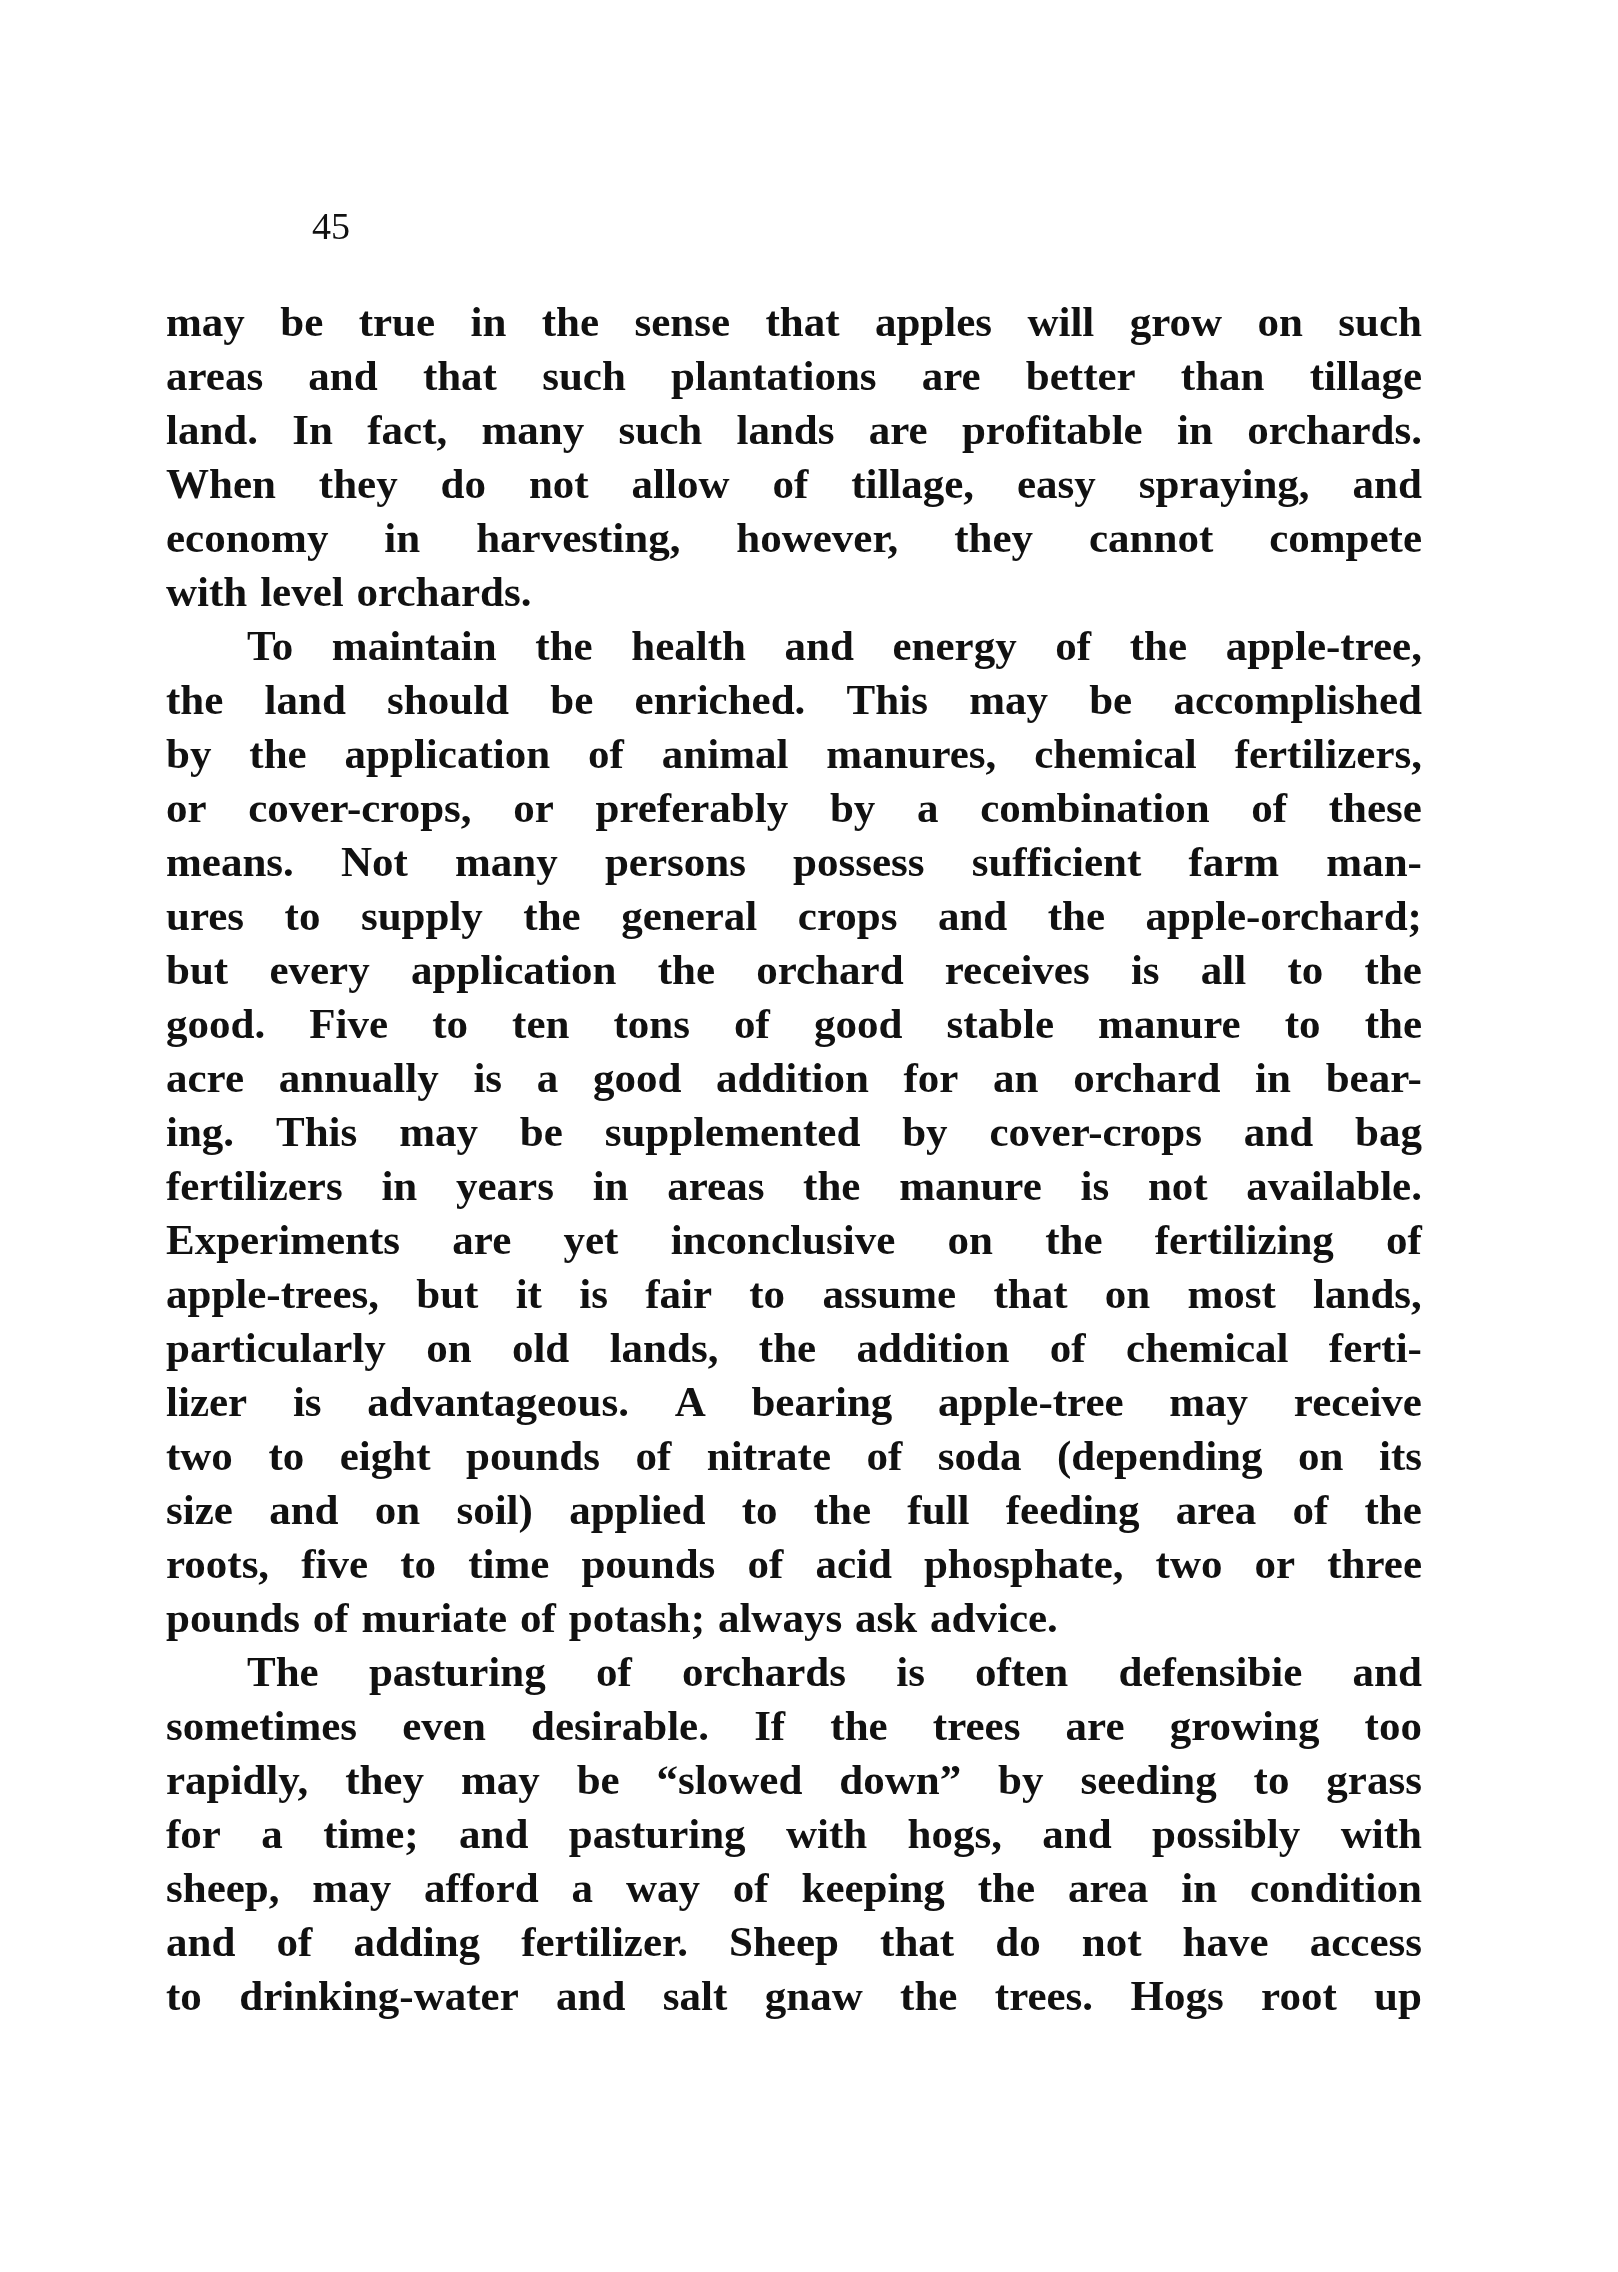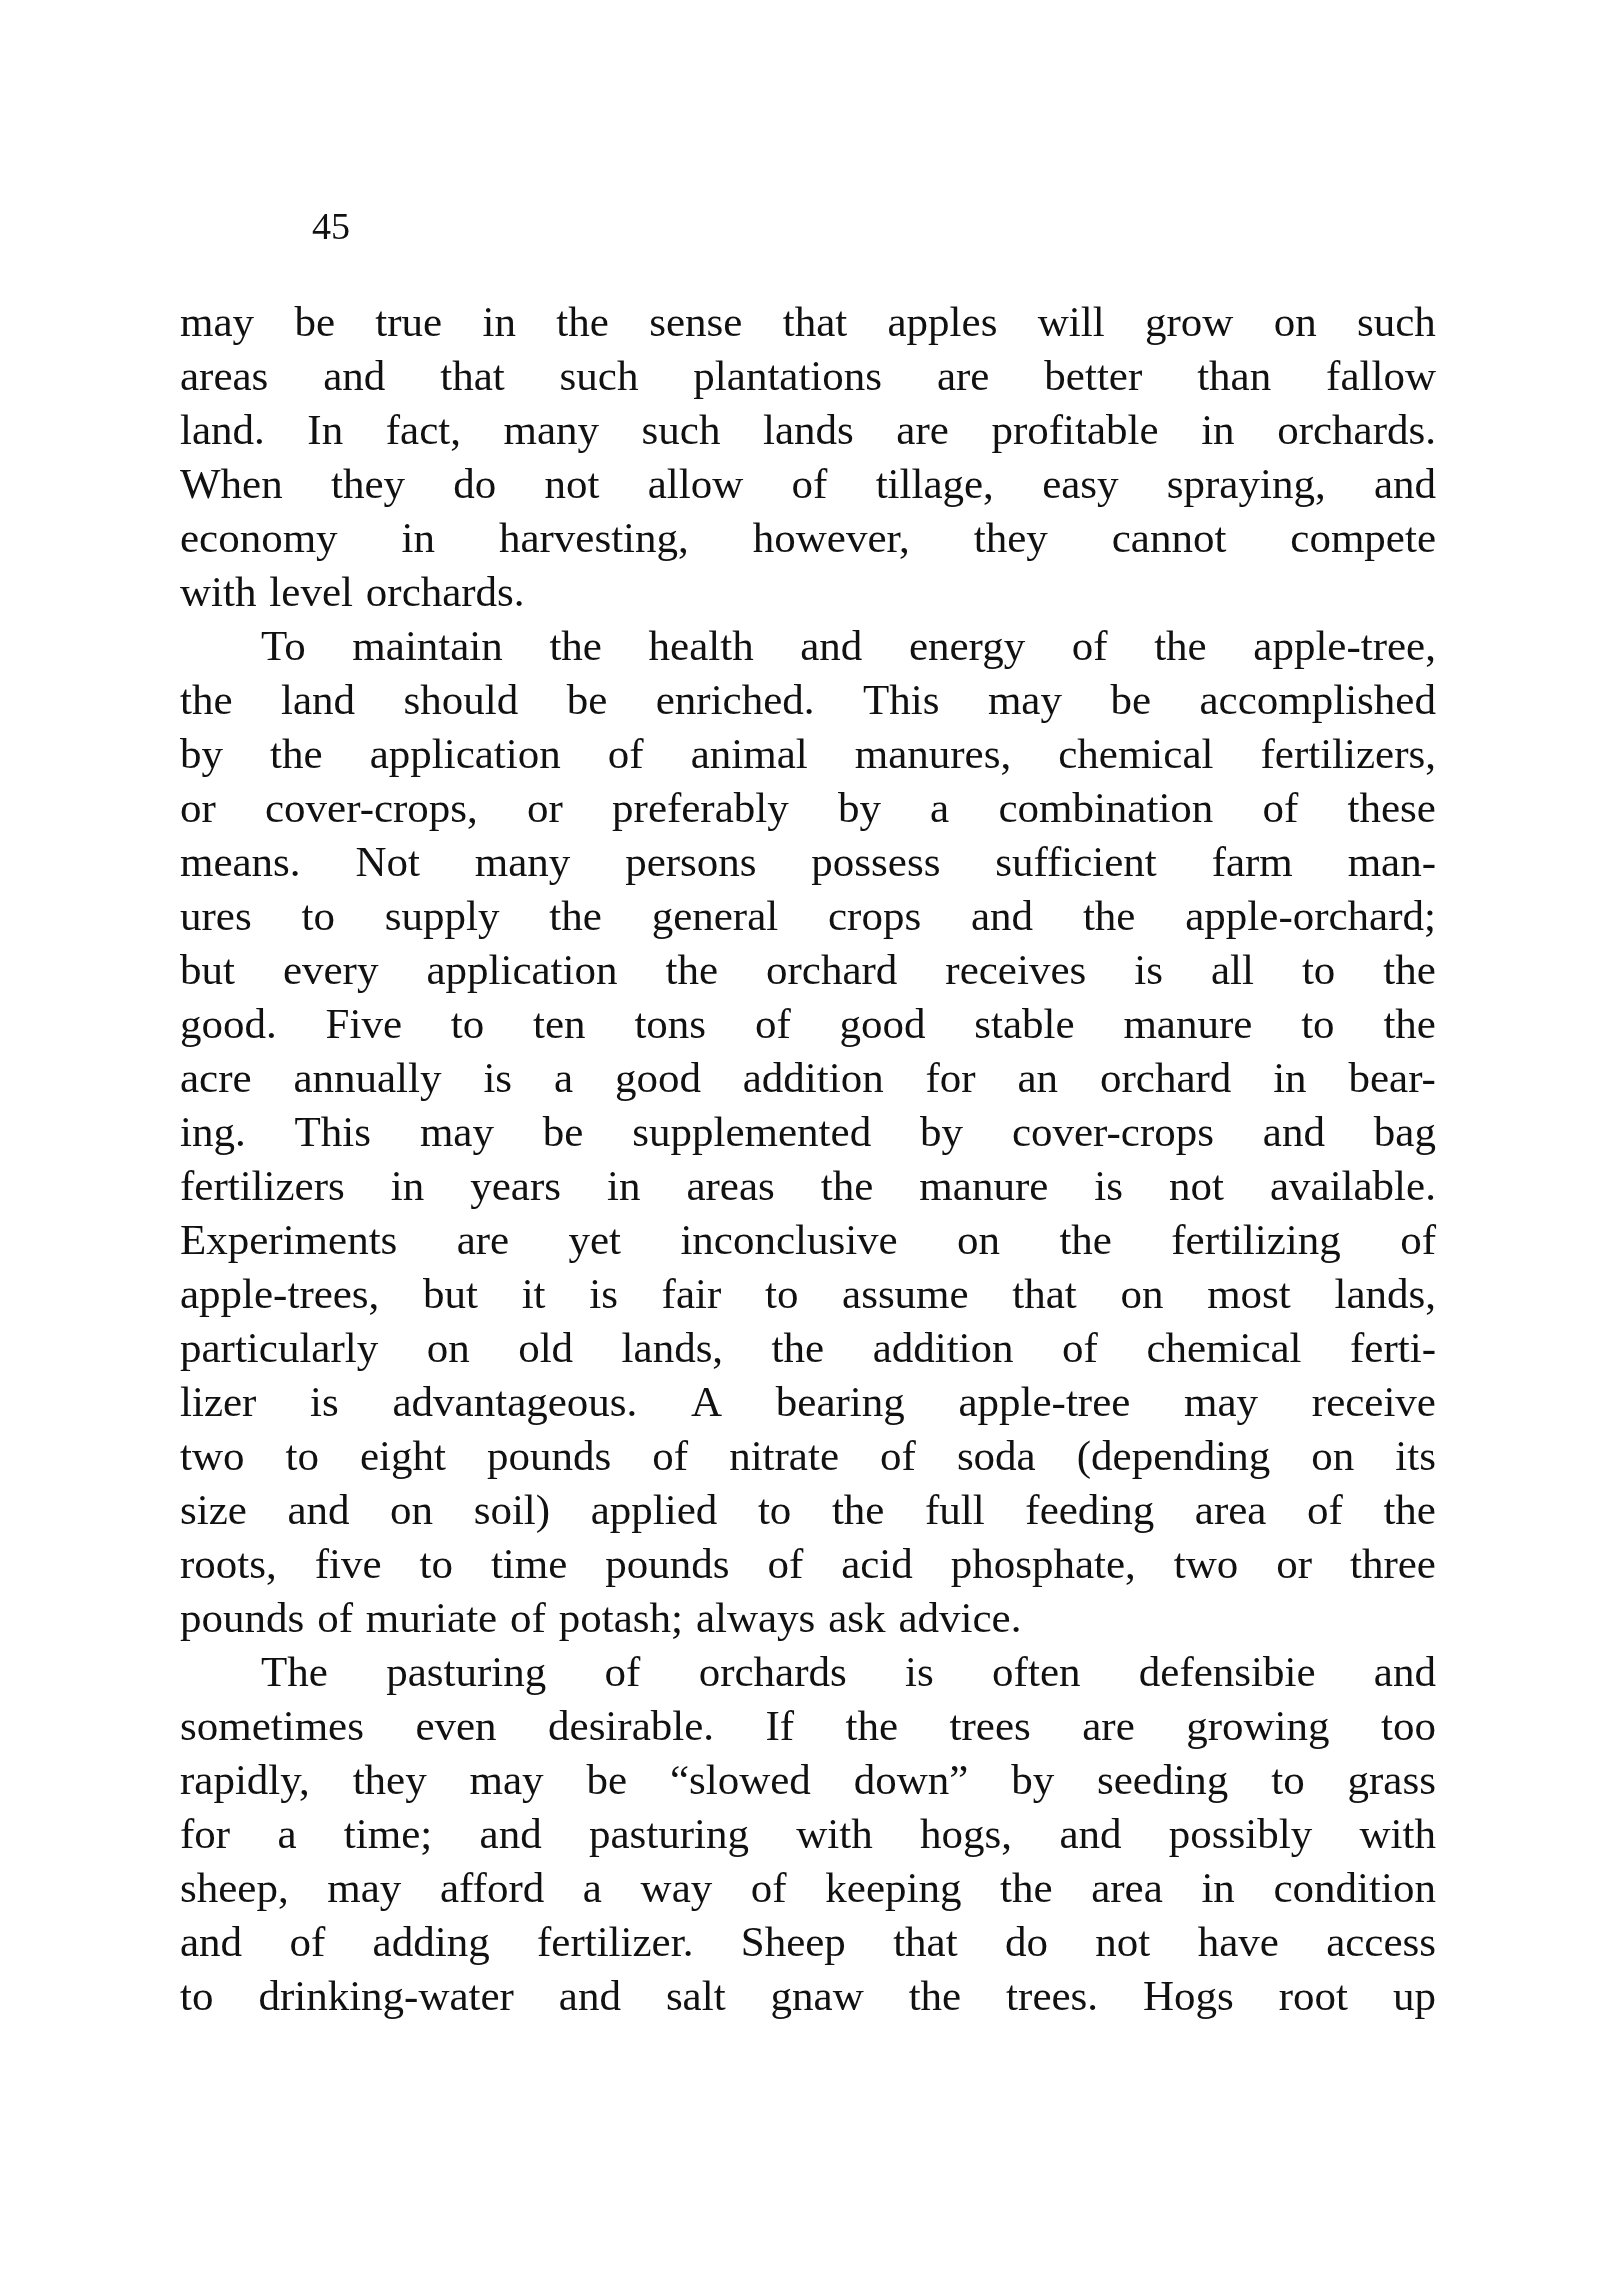--- a/index.html
+++ b/index.html
@@ -36,24 +36,25 @@
     white-space: nowrap;
   }
   .running-head .title {
     letter-spacing: 5px;
   }
   .running-head .folio {
     letter-spacing: 0;
   }
   .body-text {
     position: absolute;
-    left: 180px;
+    left: 166px;
     top: 295px;
     width: 1256px;
     font-size: 43px;
+    font-weight: bold;
   }
   .line {
     height: 54px;
     line-height: 54px;
     display: flex;
     justify-content: space-between;
     white-space: nowrap;
   }
   .line.indent {
     padding-left: 81px;
@@ -94,21 +95,21 @@
         </div>
         <div class="line">
           <span class="word">areas</span>
           <span class="word">and</span>
           <span class="word">that</span>
           <span class="word">such</span>
           <span class="word">plantations</span>
           <span class="word">are</span>
           <span class="word">better</span>
           <span class="word">than</span>
-          <span class="word">fallow</span>
+          <span class="word">tillage</span>
         </div>
         <div class="line">
           <span class="word">land.</span>
           <span class="word">In</span>
           <span class="word">fact,</span>
           <span class="word">many</span>
           <span class="word">such</span>
           <span class="word">lands</span>
           <span class="word">are</span>
           <span class="word">profitable</span>

